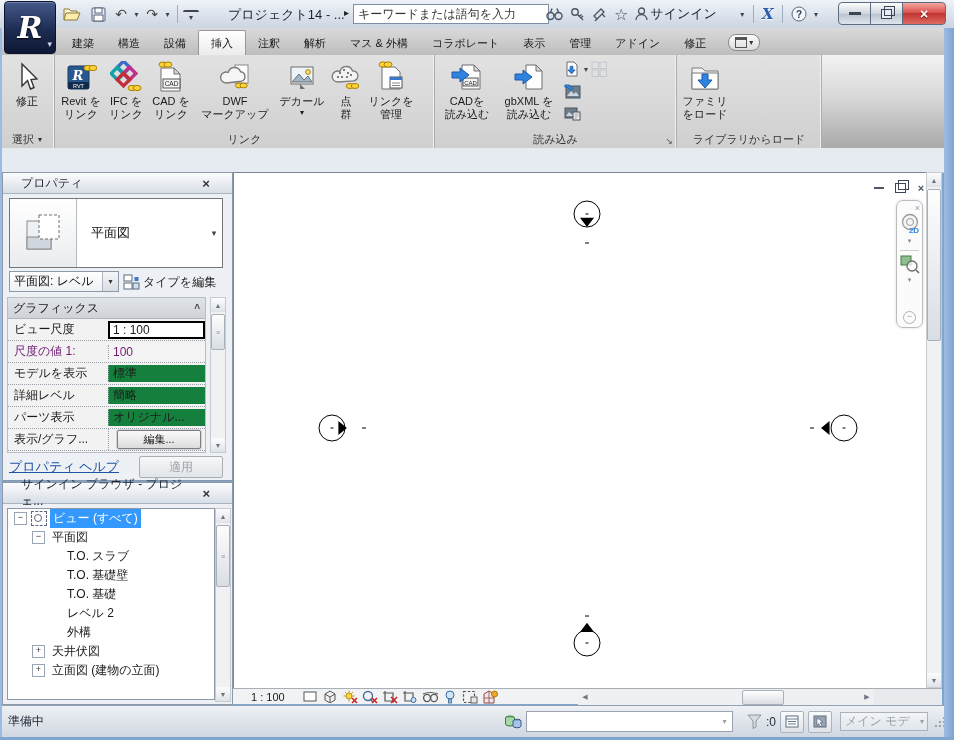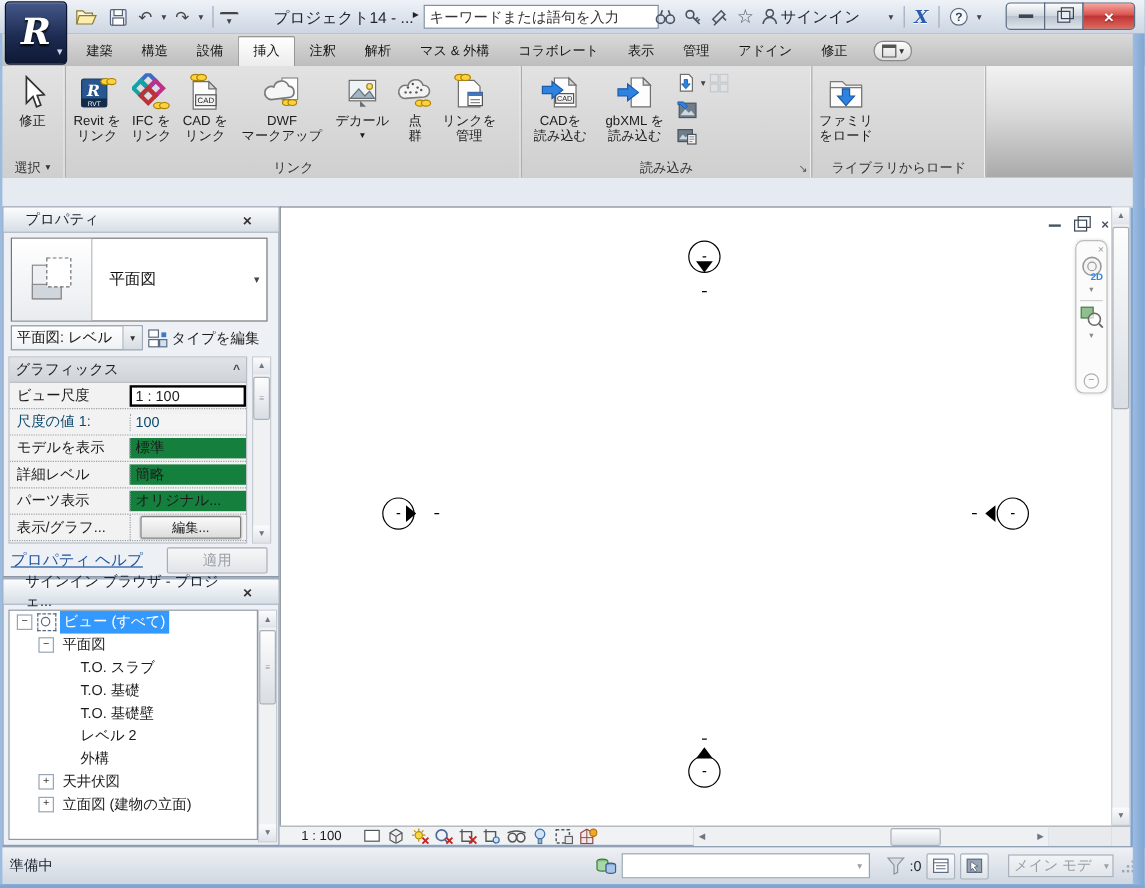--- a/index.html
+++ b/index.html
@@ -86,21 +86,21 @@
   .edittype{display:flex;align-items:center;gap:3px;font-size:12px;color:#1b1b1b}
   .grid{position:absolute;left:4px;top:124px;width:199px;height:156px;background:#f2f2f2;border:1px solid #b9bec6;
      box-sizing:border-box;overflow:hidden}
   .gsec{height:20px;background:linear-gradient(#e0e3e7,#cfd3d8);display:flex;align-items:center;
      font-size:12px;color:#1b1b1b;padding:0 5px;border-bottom:1px solid #aeb4bc}
   .gsec .col{margin-left:auto;font-size:10px;color:#444;font-weight:bold}
   .grow{display:flex;height:21px;border-bottom:1px dotted #9aa0a8;font-size:12px;align-items:center}
   .glabel{width:100px;display:flex;align-items:center;padding-left:6px;color:#1b1b1b;box-sizing:border-box}
   .gval{flex:1;border-left:1px dotted #9aa0a8;display:flex;align-items:center;padding-left:4px;color:#1b1b1b;background:#15803d}
   .grow.focus .gval{border:2px solid #000;background:#fff;padding-left:3px}
-  .grow.dim .glabel,.grow.dim .gval{color:#0c4a6e}
+  .grow.dim .glabel,.grow.dim .gval{color:#701a75}
   .grow.dim .gval{background:#f4f4f4}
   .editbtn{margin:1px auto;width:82px;height:17px;font-size:11px;color:#222;
      background:linear-gradient(#fafafa,#dcdcdc);border:1px solid #7f7f7f;border-radius:2px;
      display:flex;align-items:center;justify-content:center;box-shadow:0 0 0 1px #cfd4da}
   .vsb{position:absolute;width:16px;background:#f0f1f3;border:1px solid #c6cbd2;box-sizing:border-box;
      display:flex;flex-direction:column;align-items:center}
   .vsb .ar{height:14px;width:100%;display:flex;align-items:center;justify-content:center;font-size:7px;color:#6b7683;
      background:linear-gradient(#fcfcfd,#dfe3e8)}
   .vsb .thumb{width:12px;border:1px solid #a9b0ba;border-radius:2px;background:linear-gradient(#fdfdfd,#d9dee4);
      display:flex;align-items:center;justify-content:center;font-size:7px;color:#8a94a0;letter-spacing:0}
@@ -151,21 +151,21 @@
   
   .statusbar{left:0;top:705px;width:954px;height:32px;
      background:linear-gradient(#eef1f5,#d0d7e0);border-top:1px solid #93a1b4;
      display:flex;align-items:center;font-size:12px;color:#1d2430;box-sizing:border-box;padding:0 8px}
   .ws-dd{width:205px;height:19px;border:1px solid #98a4b2;background:#fff;display:flex;align-items:center;margin-left:4px}
   .ws-dd .dd{margin-left:auto;width:15px;text-align:center;font-size:8px;color:#9aa0a8}
   .filtgrp{display:flex;align-items:center;gap:3px;margin-left:14px}
   .stbtn{width:22px;height:20px;border:1px solid #aab2bd;border-radius:2px;background:linear-gradient(#fbfcfd,#dde2e8);
      display:flex;align-items:center;justify-content:center;margin-left:4px}
   .opt-dd{width:88px;height:19px;border:1px solid #aab2bd;background:linear-gradient(#f2f4f6,#e2e6ea);
-     display:flex;align-items:center;color:#9aa0a8;padding-left:4px;margin-left:16px;box-sizing:border-box;white-space:nowrap;overflow:hidden}
+     display:flex;align-items:center;color:#9aa0a8;padding-left:4px;margin-left:8px;box-sizing:border-box;white-space:nowrap;overflow:hidden}
   .grip{margin-left:6px;width:12px;height:12px;position:relative}
   .grip i{position:absolute;width:2px;height:2px;background:#9aa5b2}
 
   .frame-b{left:0;top:737px;width:954px;height:3px;background:#7fa5d3}
   .frame-r{left:944px;top:28px;width:10px;height:709px;background:linear-gradient(90deg,#9cbbe0,#7fa5d3)}
   .frame-l{left:0;top:28px;width:2px;height:709px;background:#9cbbe0}
 </style>
 </head>
 <body>
 
@@ -609,24 +609,24 @@
       <span class="lbl">ビュー (すべて)</span>
     </div>
     <div class="titem" style="padding-left:24px">
       <span class="exp">−</span>
       <span class="lbl">平面図</span>
     </div>
     <div class="titem" style="padding-left:56px">
       <span class="lbl">T.O. スラブ</span>
     </div>
     <div class="titem" style="padding-left:56px">
+      <span class="lbl">T.O. 基礎壁</span>
+    </div>
+    <div class="titem" style="padding-left:56px">
       <span class="lbl">T.O. 基礎</span>
-    </div>
-    <div class="titem" style="padding-left:56px">
-      <span class="lbl">T.O. 基礎壁</span>
     </div>
     <div class="titem" style="padding-left:56px">
       <span class="lbl">レベル 2</span>
     </div>
     <div class="titem" style="padding-left:56px">
       <span class="lbl">外構</span>
     </div>
     <div class="titem" style="padding-left:24px">
       <span class="exp">+</span>
       <span class="lbl">天井伏図</span>

